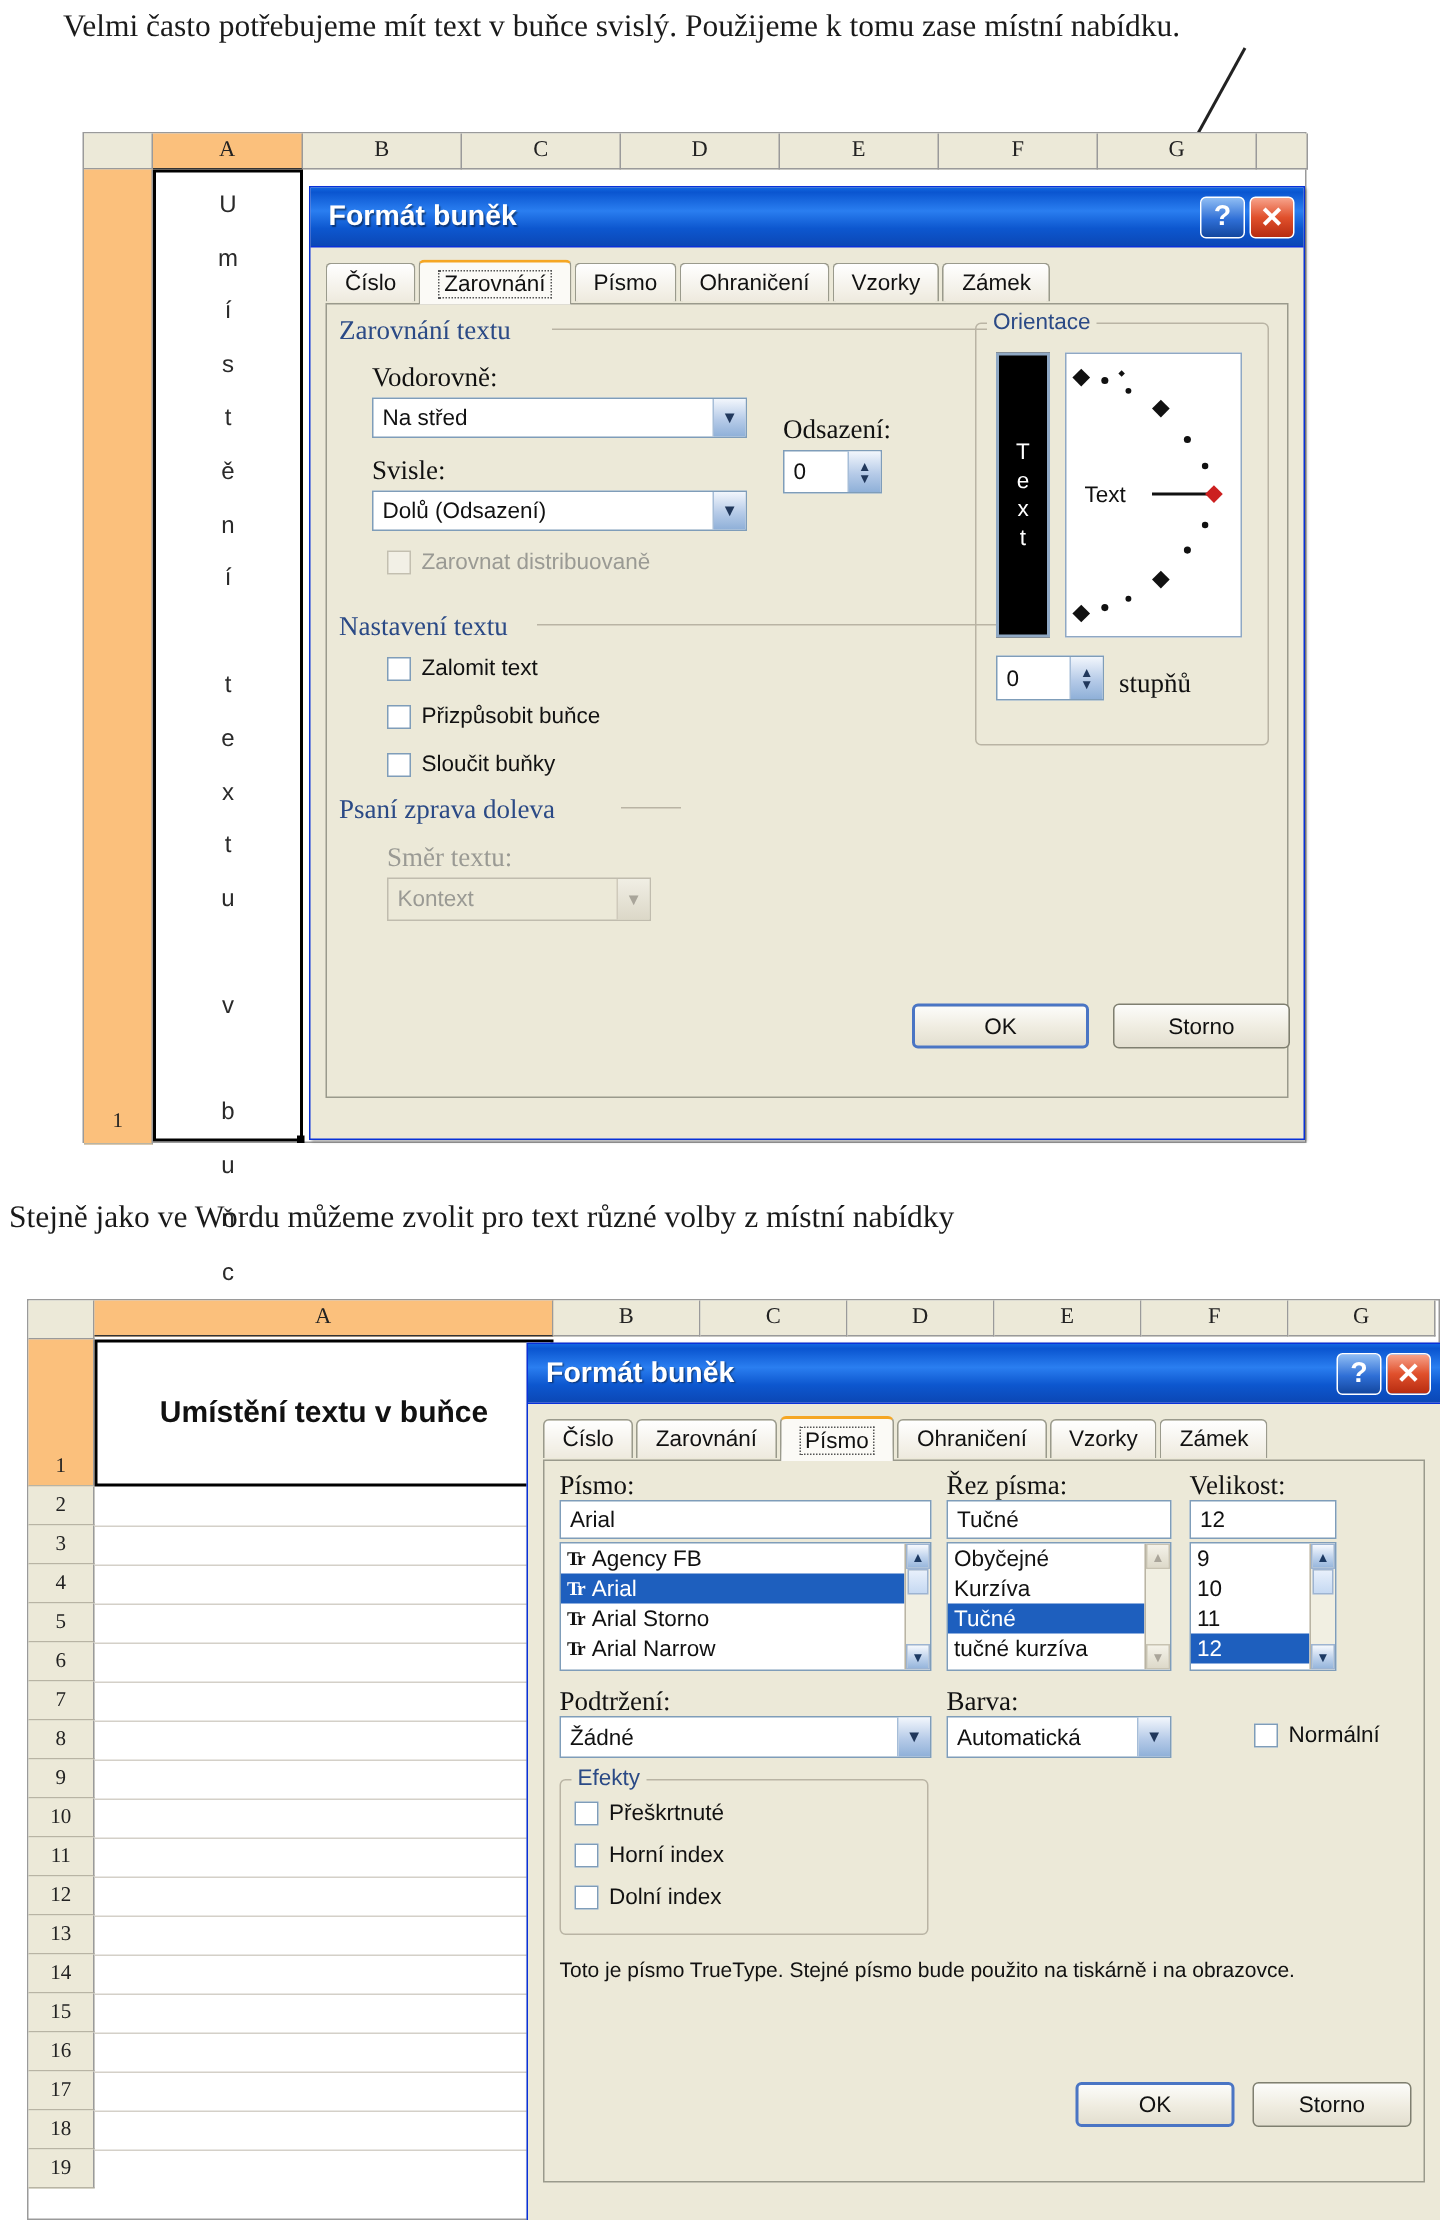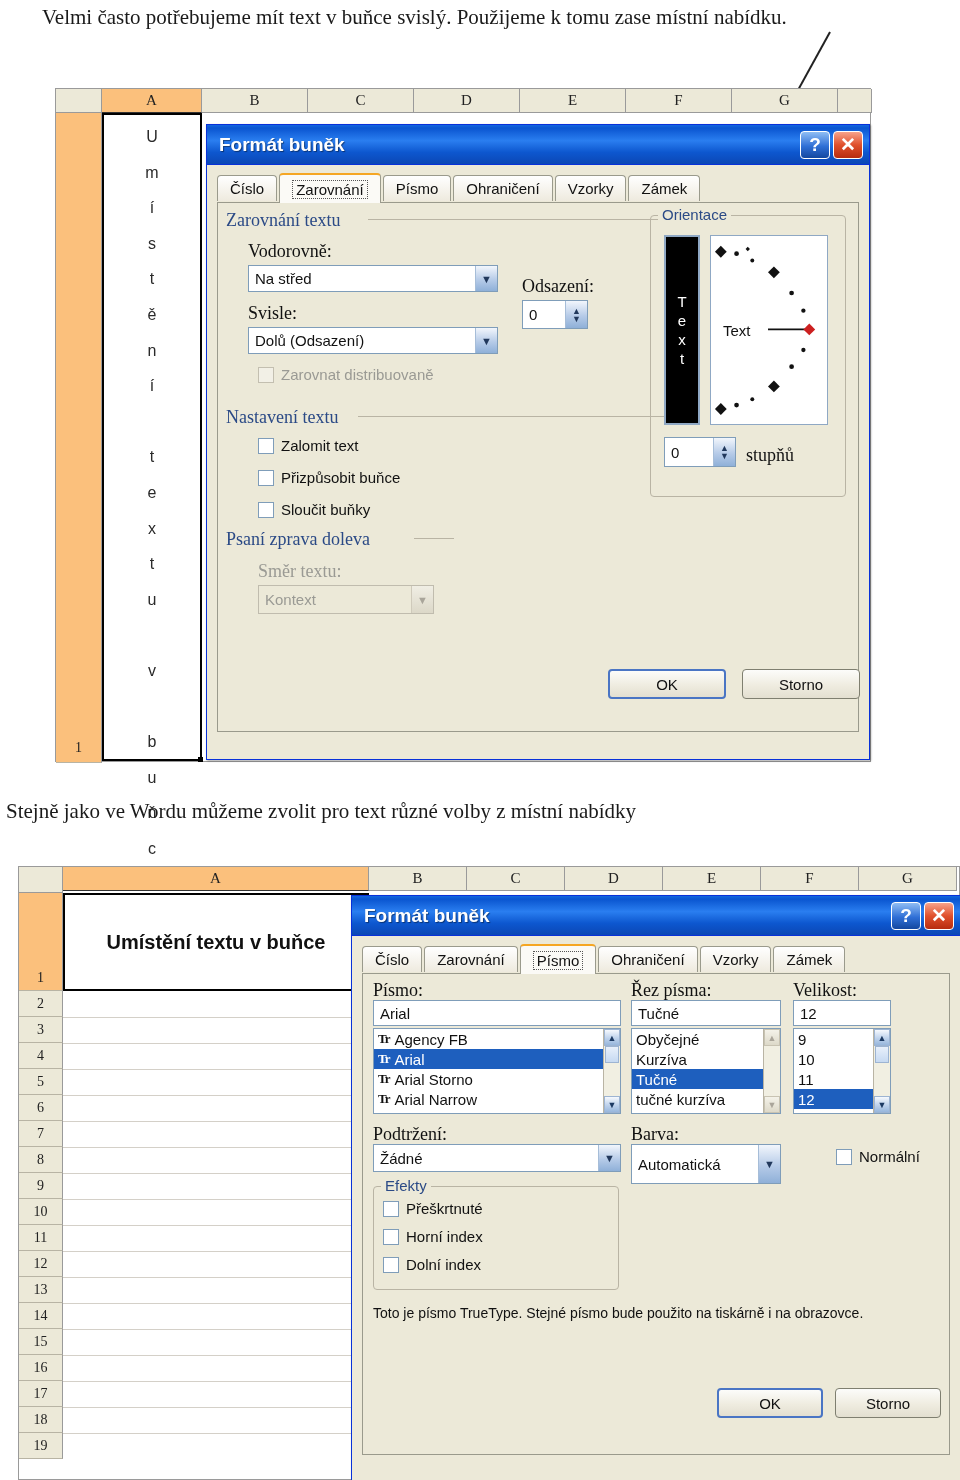--- a/index.html
+++ b/index.html
@@ -592,21 +592,21 @@
             </div>
           </div>
 
           <div class="lbl" style="left:10px; top:150px;">Podtržení:</div>
           <div class="combo" style="left:10px; top:170px; width:248px; height:28px;">
             <div class="val">Žádné</div>
             <div class="arrow">▼</div>
           </div>
 
           <div class="lbl" style="left:268px; top:150px;">Barva:</div>
-          <div class="combo" style="left:268px; top:170px; width:150px; height:40px;">
+          <div class="combo" style="left:268px; top:170px; width:150px; height:28px;">
             <div class="val">Automatická</div>
             <div class="arrow">▼</div>
           </div>
 
           <div class="chkrow" style="left:432px; top:174px;margin-left:41px;">
             <div class="chk"></div>
             <div class="chktext">Normální</div>
           </div>
 
           <div class="group" style="left:10px; top:212px; width:246px; height:104px;">

